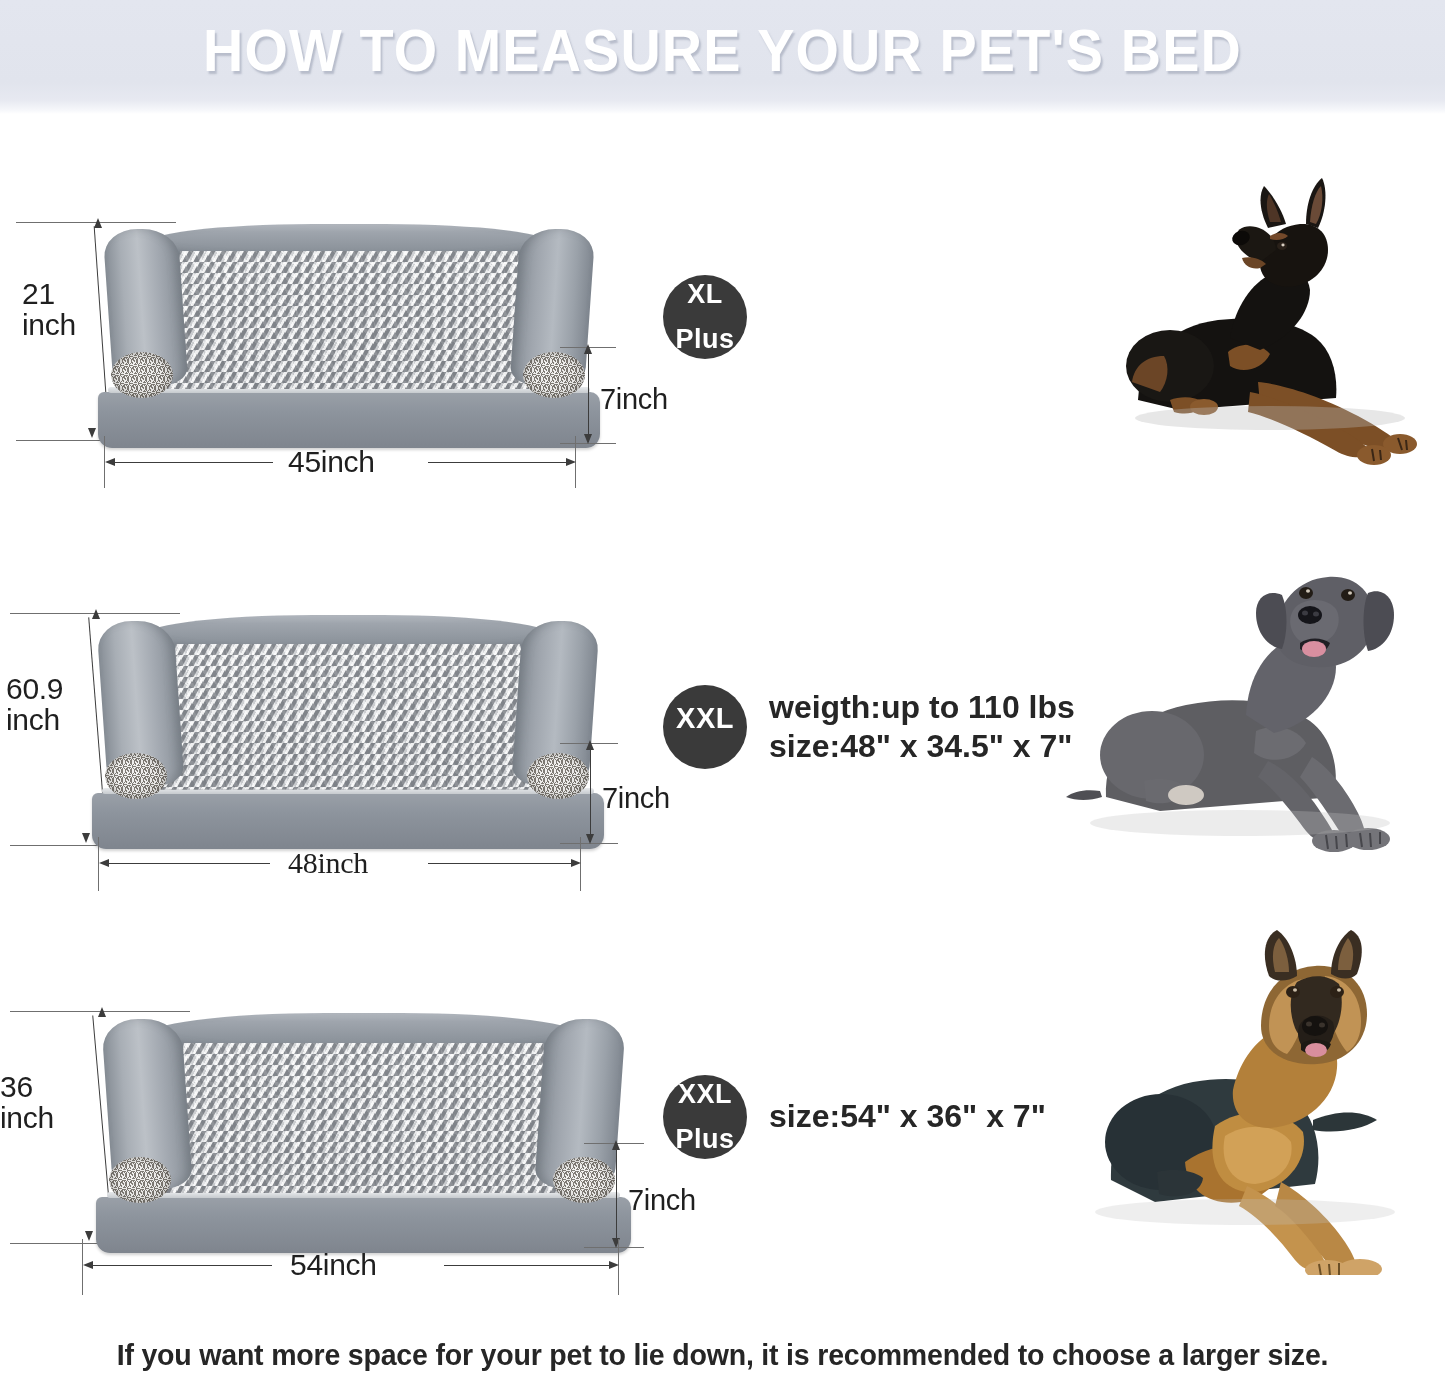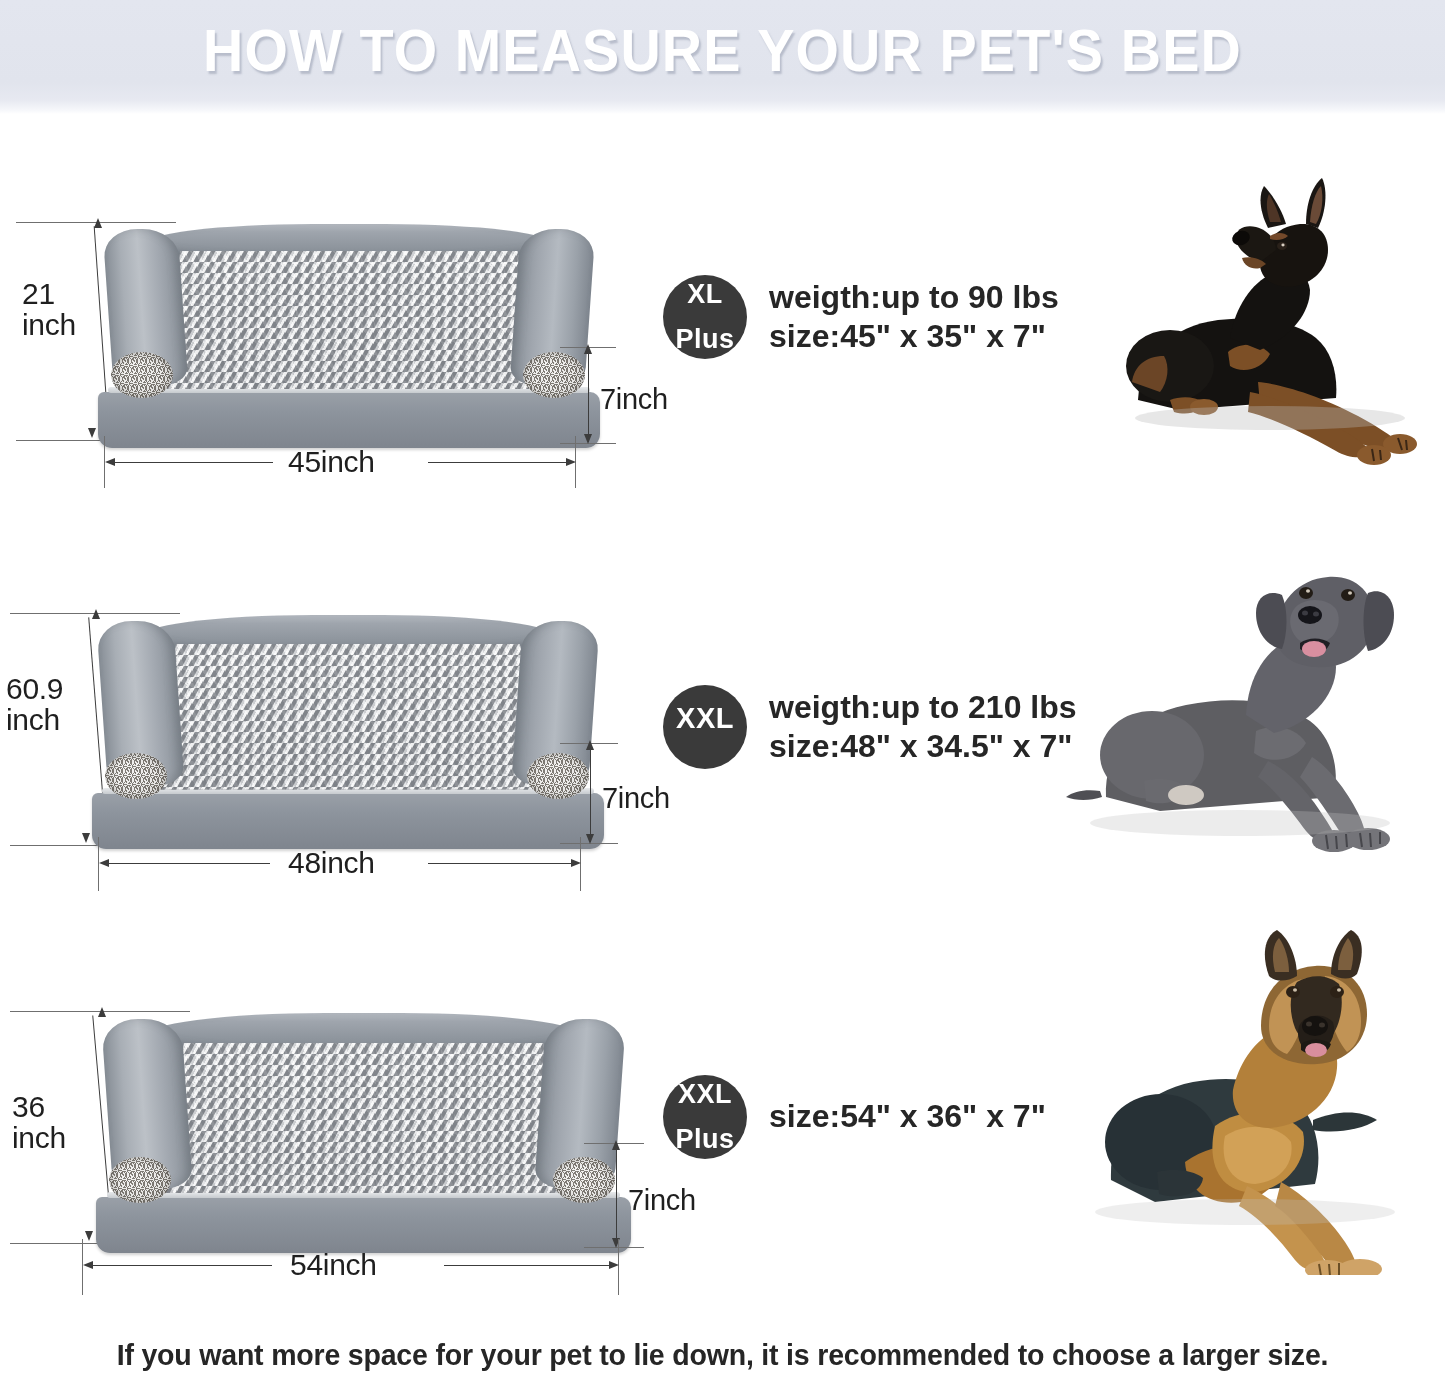--- a/index.html
+++ b/index.html
@@ -317,24 +317,20 @@
     <div class="arrow arrow-left" style="left:105px; top:298px;"></div>
     <div class="arrow arrow-right" style="left:566px; top:298px;"></div>
     <div class="dim-label" style="left:288px; top:286px;">45inch</div>
   </div>
 
   <div class="spec" style="left:663px; top:115px;">
     <div class="badge">
       <span>XL</span>
       <span class="l2">Plus</span>
     </div>
-    <div class="spec-text">
-      <div>weigth:up to 90 lbs</div>
-      <div>size:45" x 35" x 7"</div>
-    </div>
   </div>
 
   <div class="dog-wrap" style="left:1110px; top:10px; width:330px; height:300px;">
     <svg class="dog-svg" width="330" height="300" viewBox="0 0 330 300">
       <g>
 
         <path d="M28,230 C30,186 62,156 108,150 C150,145 186,152 206,168 C222,181 228,205 226,228 L70,240 Z" fill="#141210"></path>
 
         <ellipse cx="60" cy="196" rx="44" ry="36" fill="#191714"></ellipse>
         <path d="M22,212 C24,196 36,186 54,186 C60,196 58,212 50,222 Z" fill="#6b4526"></path>
@@ -405,30 +401,30 @@
     <div class="arrow arrow-up" style="left:586px; top:195px;"></div>
     <div class="arrow arrow-down" style="left:586px; top:289px;"></div>
     <div class="dim-label small" style="left:602px; top:238px;">7inch</div>
 
     <div class="ext-line-v" style="left:98px; top:292px; height:54px;"></div>
     <div class="ext-line-v" style="left:580px; top:292px; height:54px;"></div>
     <div class="dim-line-h" style="left:102px; top:318px; width:168px;"></div>
     <div class="dim-line-h" style="left:428px; top:318px; width:150px;"></div>
     <div class="arrow arrow-left" style="left:99px; top:314px;"></div>
     <div class="arrow arrow-right" style="left:571px; top:314px;"></div>
-    <div class="dim-label" style="left:288px; top:302px;">48inch</div>
+    <div class="dim-label" style="left:288px; top:302px;font-family:Liberation Serif, serif;">48inch</div>
   </div>
 
   <div class="spec" style="left:663px; top:140px;">
     <div class="badge one-line">
       <span>XXL</span>
       <span class="l2"></span>
     </div>
     <div class="spec-text">
-      <div>weigth:up to 210 lbs</div>
+      <div>weigth:up to 110 lbs</div>
       <div>size:48" x 34.5" x 7"</div>
     </div>
   </div>
 
   <div class="dog-wrap" style="left:1060px; top:0px; width:380px; height:310px;">
     <svg class="dog-svg" width="380" height="310" viewBox="0 0 380 310">
       <g>
 
         <path d="M46,252 C44,206 74,170 126,160 C176,150 222,156 250,176 C272,192 280,224 274,252 L100,266 Z" fill="#5e5e62"></path>
 
@@ -476,21 +472,21 @@
 </div>
 
 <div class="row" id="row-3">
 
   <div class="bed-block">
     <div class="ext-line" style="left:10px; top:76px; width:180px;"></div>
     <div class="ext-line" style="left:10px; top:308px; width:160px;"></div>
     <div class="dim-line-v" style="left:102px; top:80px; height:224px; transform: rotate(-5deg);"></div>
     <div class="arrow arrow-up" style="left:98px; top:72px;"></div>
     <div class="arrow arrow-down" style="left:85px; top:296px;"></div>
-    <div class="dim-label" style="left:12px; top:136px;margin-top:20px;">36
+    <div class="dim-label" style="left:0; top:136px;">36
 inch</div>
 
     <div class="bed-art" style="left:96px; top:74px; width:535px; height:244px;">
       <div class="bed-base"></div>
       <div class="bed-deck">
         <div class="bolster-back"></div>
         <div class="mattress"></div>
         <div class="bolster-left"></div>
         <div class="bolster-right"></div>
         <div class="pom pom-left"></div>

